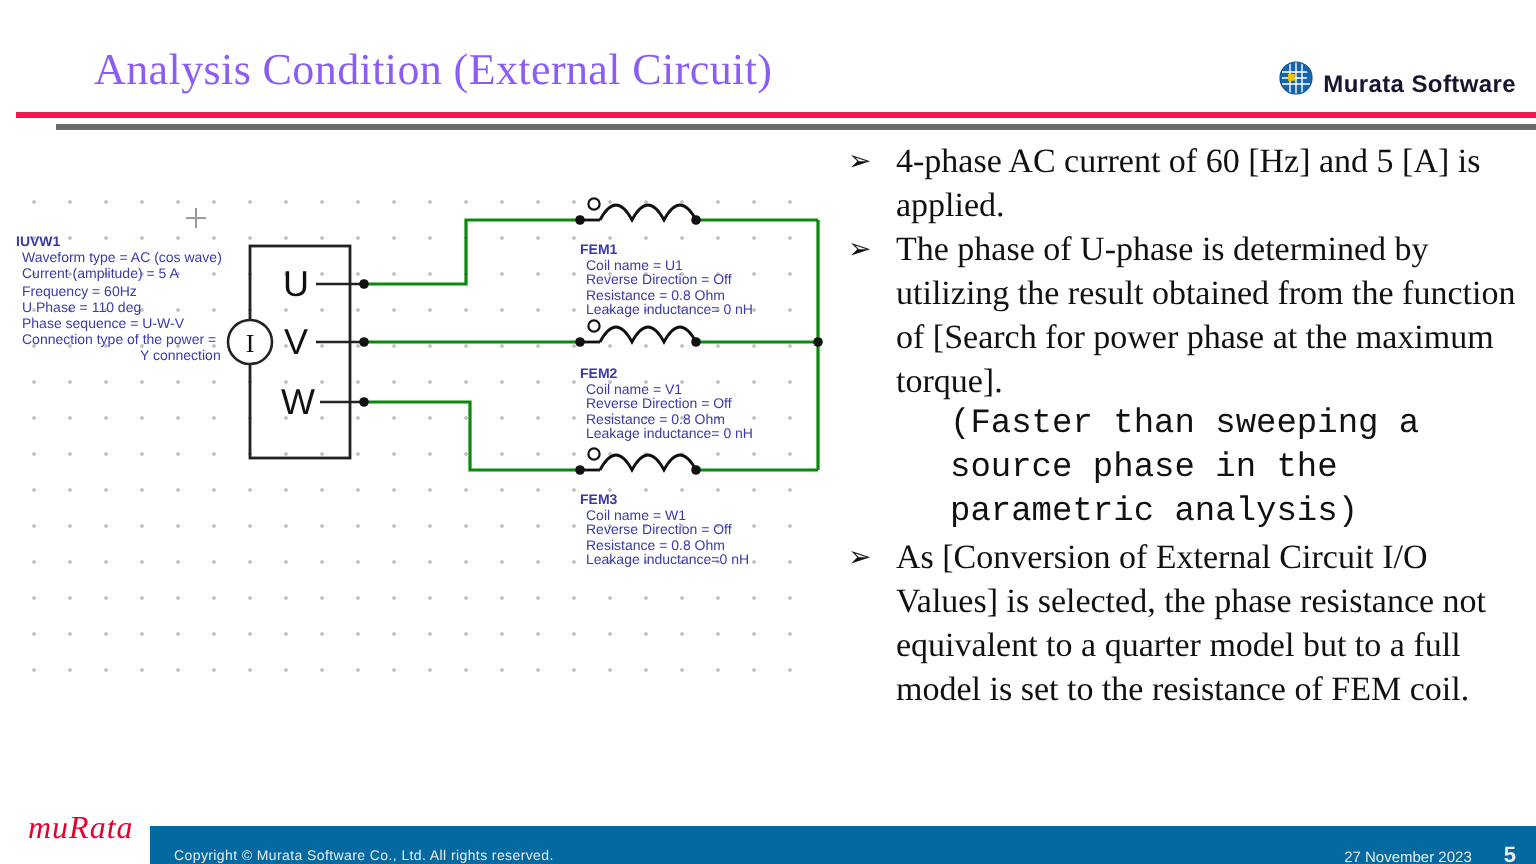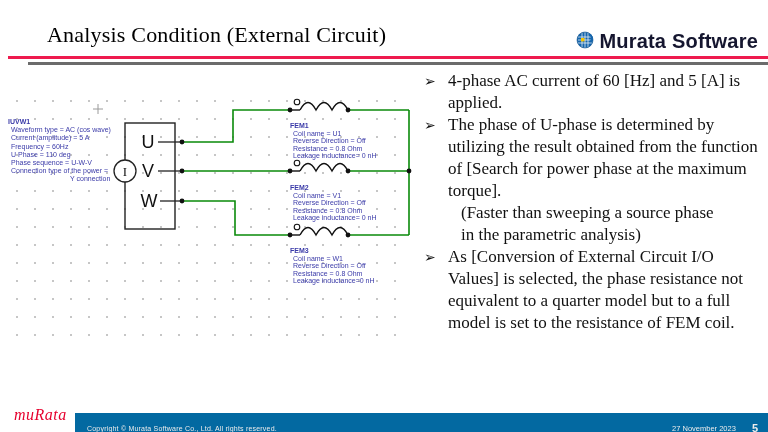--- a/index.html
+++ b/index.html
@@ -2,28 +2,28 @@
 <html><head>
 <meta charset="utf-8">
 <style>
   html,body{margin:0;padding:0;}
   .slide{
     position:relative; width:768px; height:432px; background:#ffffff;
     overflow:hidden; font-family:"Liberation Serif", serif;
   }
   
   .title{
-    position:absolute; left:47px; top:22px; font-size:22px; color:#000000;
+    position:absolute; left:47px; top:22px; font-size:22px; color:#8b5cf6;
     letter-spacing:0.2px; white-space:nowrap;
   }
   .brand{
     position:absolute; right:10px; top:30px; display:flex; align-items:center; gap:5px;
     font-family:"Liberation Sans", sans-serif;
   }
-  .brand-name{ font-size:20px; font-weight:bold; color:#15162f; letter-spacing:0.2px;}
+  .brand-name{ font-size:12px; font-weight:bold; color:#15162f; letter-spacing:0.2px;}
   .line-red{ position:absolute; left:8px; right:0; top:56px; height:3px; background:#ee1a4e;}
   .line-gray{ position:absolute; left:28px; right:0; top:62px; height:3px; background:#6b6b6b;}
   
   .diagram{ position:absolute; left:0; top:62px; width:430px; height:340px;}
   .grid-dots{
     position:absolute; left:6px; top:28px; width:400px; height:254px;
     background-image:radial-gradient(#c6c6c6 0.8px, rgba(0,0,0,0) 0.9px);
     background-size:18px 18px; background-position:2px 2px;
   }
   .schematic{ position:absolute; left:0; top:0;}
@@ -39,21 +39,21 @@
   .fem2{ left:290px; top:122px; line-height:7.6px;}
   .fem3{ left:290px; top:185px; line-height:7.6px;}
   
   .bullets{
     position:absolute; left:424px; top:70px; width:340px;
     font-size:17px; line-height:22px; color:#111;
   }
   .bullet-row{ display:flex; align-items:flex-start; }
   .bullet-marker{ width:24px; flex:0 0 24px; font-size:14px; padding-top:1px; color:#111;}
   .bullet-text{ flex:1; }
-  .sub-note .bullet-text{ margin-left:13px; width:270px; flex:0 0 270px; }
+  .sub-note .bullet-text{ margin-left:27px; width:270px; flex:0 0 270px;font-family:Liberation Mono, monospace; }
   
   .murata-logo{
     position:absolute; left:14px; top:406px; color:#e6002d; font-size:16px;
     font-style:italic; font-weight:normal; font-family:"Liberation Serif", serif;
     letter-spacing:0.5px;
   }
   .footer-bar{
     position:absolute; left:75px; right:0; top:413px; height:30px; background:#0369a1;
     display:flex; align-items:center; justify-content:space-between;
     font-family:"Liberation Sans", sans-serif; color:#ececec;

